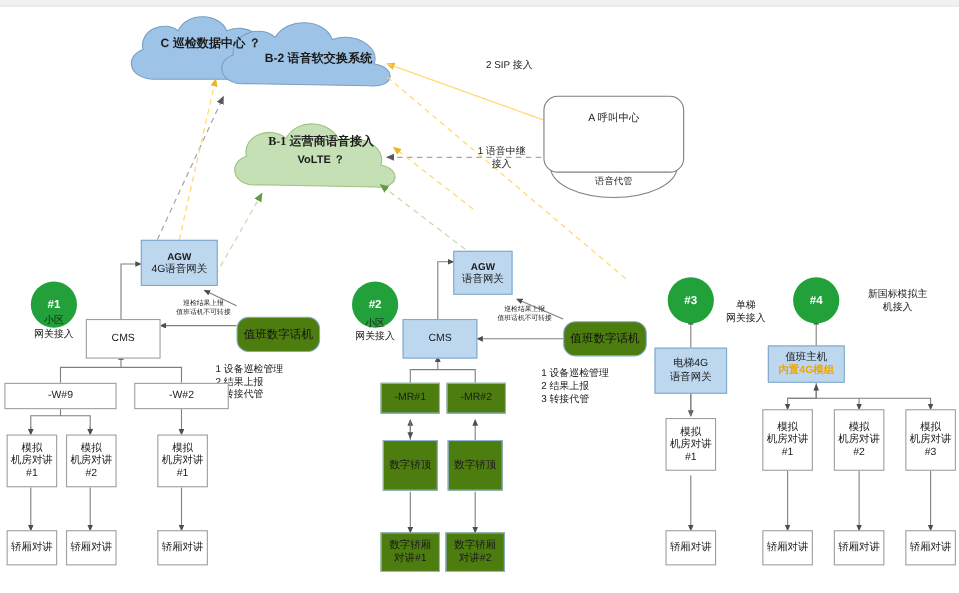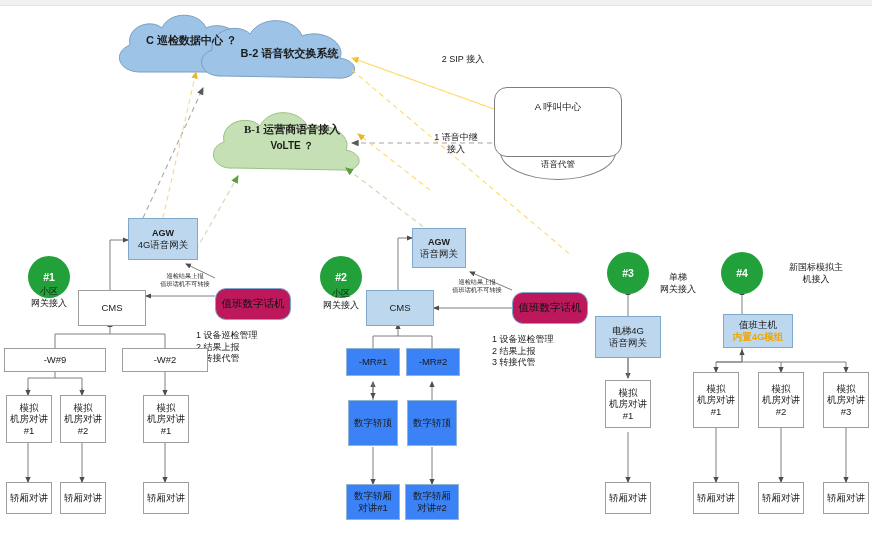--- a/index.html
+++ b/index.html
@@ -18,24 +18,24 @@
   #canvas { position:absolute; left:0; top:0; width:872px; height:539px; }
   svg.layer { position:absolute; left:0; top:0; width:872px; height:539px; pointer-events:none; }
 
   .node { position:absolute; display:flex; flex-direction:column;
           align-items:center; justify-content:center; text-align:center;
           color:#1a1a1a; }
 
   
   .box { border:1px solid #9e9e9e; background:#ffffff; font-size:9.5px; line-height:1.22; }
   .box.blue { background:#bdd7ee; border-color:#7fa8cc; }
-  .box.bluelite { background:#3b82f6; border-color:#8fb4d4; }
+  .box.bluelite { background:#4d7c0f; border-color:#8fb4d4; }
 
   
-  .phone { border:1.4px solid #7fa8cc; background:#be185d;
+  .phone { border:1.4px solid #7fa8cc; background:#4d7c0f;
            border-radius:11px; font-size:10.5px; color:#111; }
 
   
   .circle { border-radius:50%; background:#22a03a; color:#ffffff;
             font-size:10.5px; font-weight:bold; }
 
   
   .ccbox { border:1px solid #7f7f7f; background:#ffffff;
            border-radius:13px; font-size:9.5px; align-items:center;
            justify-content:flex-start; padding-top:13px; }
@@ -278,21 +278,21 @@
 #1</div>
   </div>
   <div class="node box" style="left:605px; top:482px; width:46px; height:32px;">轿厢对讲</div>
 
   <div class="node circle" style="left:721px; top:252px; width:42px; height:42px;">#4</div>
   <div class="labeltext" style="left:768px; top:262px; width:96px;">
     <div>新国标模拟主</div>
     <div>机接入</div>
   </div>
 
-  <div class="node box blue" style="left:723px; top:314px; width:70px; height:34px;">
+  <div class="node box blue" style="left:698px; top:314px; width:70px; height:34px;">
     <div>值班主机</div>
     <div class="orange">内置4G模组</div>
   </div>
 
   <div class="node box" style="left:693px; top:372px; width:46px; height:56px;">
     <div style="white-space:pre-line;">模拟
 机房对讲
 #1</div>
   </div>
   <div class="node box" style="left:758px; top:372px; width:46px; height:56px;">

